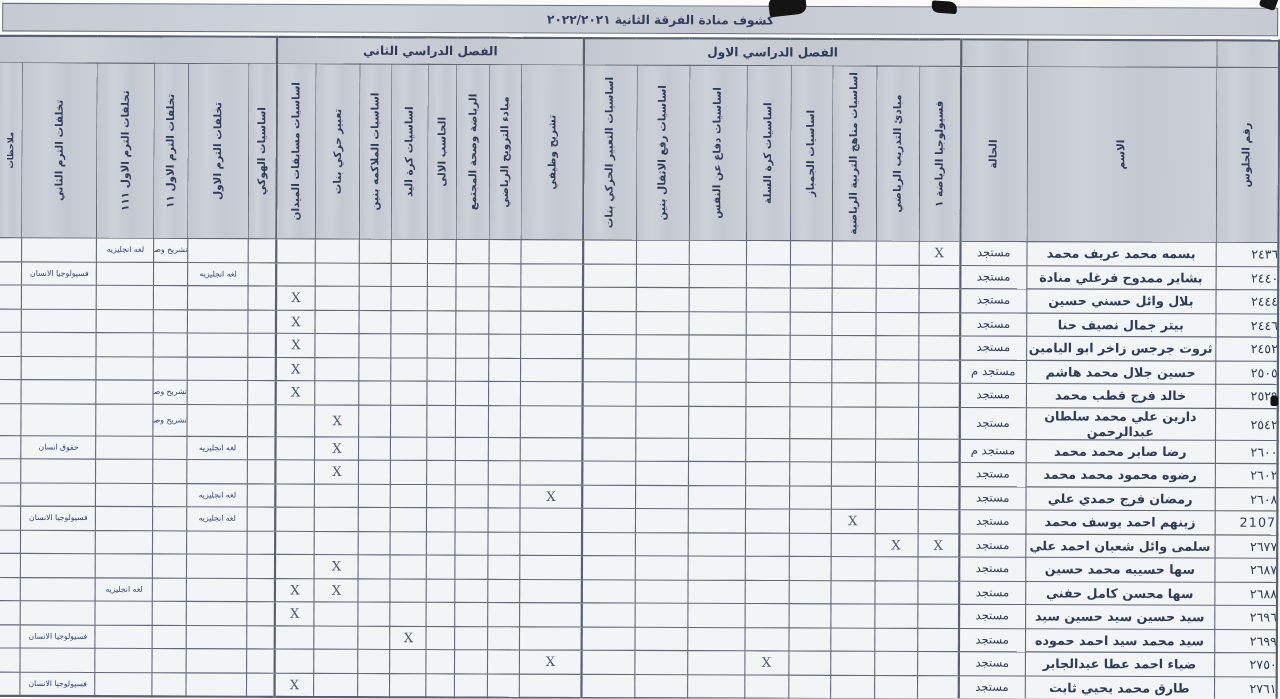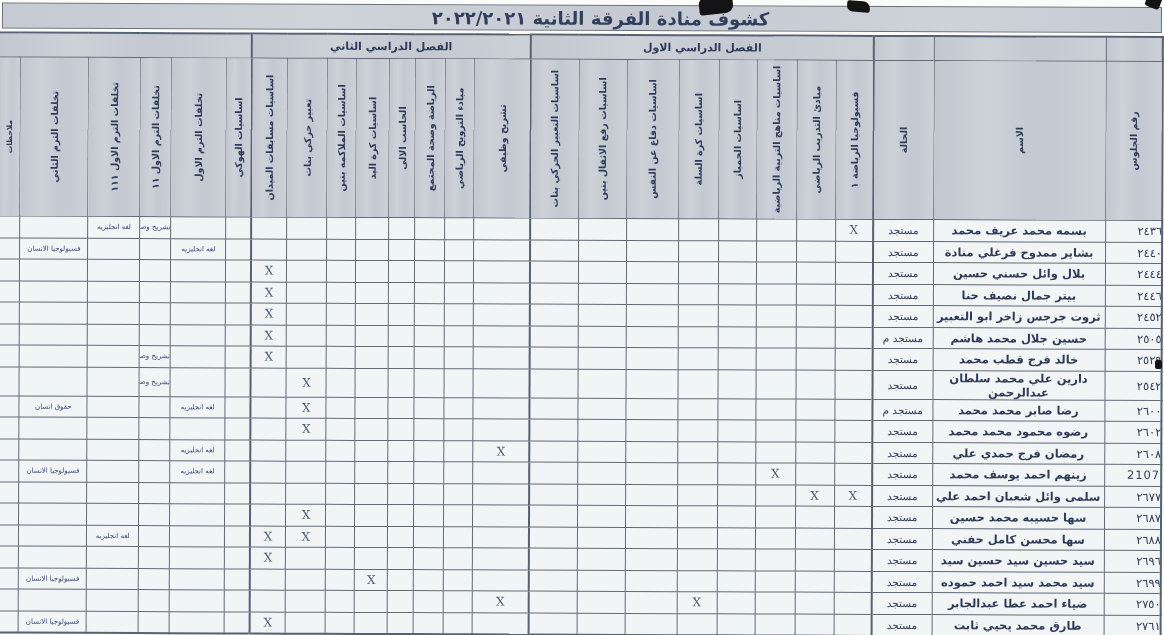--- a/index.html
+++ b/index.html
@@ -14,21 +14,21 @@
     transform:rotate(0.22deg);transform-origin:top right;
     direction:rtl;
   }
   .title-bar{
     height:24px;margin:0 2px 3px 2px;
     background:linear-gradient(90deg,#c6cad3,#cfd3da 28%,#c4c8d1 55%,#ced2d9 82%,#c6cad3);
     border:1.5px solid #68707e;
     display:flex;align-items:center;justify-content:center;
   }
   .title-bar span{
-    font-size:18px;font-weight:bold;color:#323e5c;letter-spacing:.2px;margin-left:37px;
+    font-size:11px;font-weight:bold;color:#323e5c;letter-spacing:.2px;margin-left:37px;
   }
   table{
     border-collapse:collapse;table-layout:fixed;width:1164px;
     background:#f2f5f6;
   }
   th,td{
     border:1px solid #626a78;
     padding:0;overflow:hidden;
     color:#2f3b59;
   }
@@ -284,21 +284,21 @@
           <td class="x">X</td>
           <td class="gsep"></td>
           <td></td>
           <td></td>
           <td></td>
           <td></td>
           <td></td>
         </tr>
         <tr>
           <td class="seat">٢٤٥٢</td>
-          <td class="name">ثروت جرجس زاخر ابو التعبير</td>
+          <td class="name">ثروت جرجس زاخر ابو اليامين</td>
           <td class="status">مستجد</td>
           <td class="gsep"></td>
           <td></td>
           <td></td>
           <td></td>
           <td></td>
           <td></td>
           <td></td>
           <td></td>
           <td class="gsep"></td>

